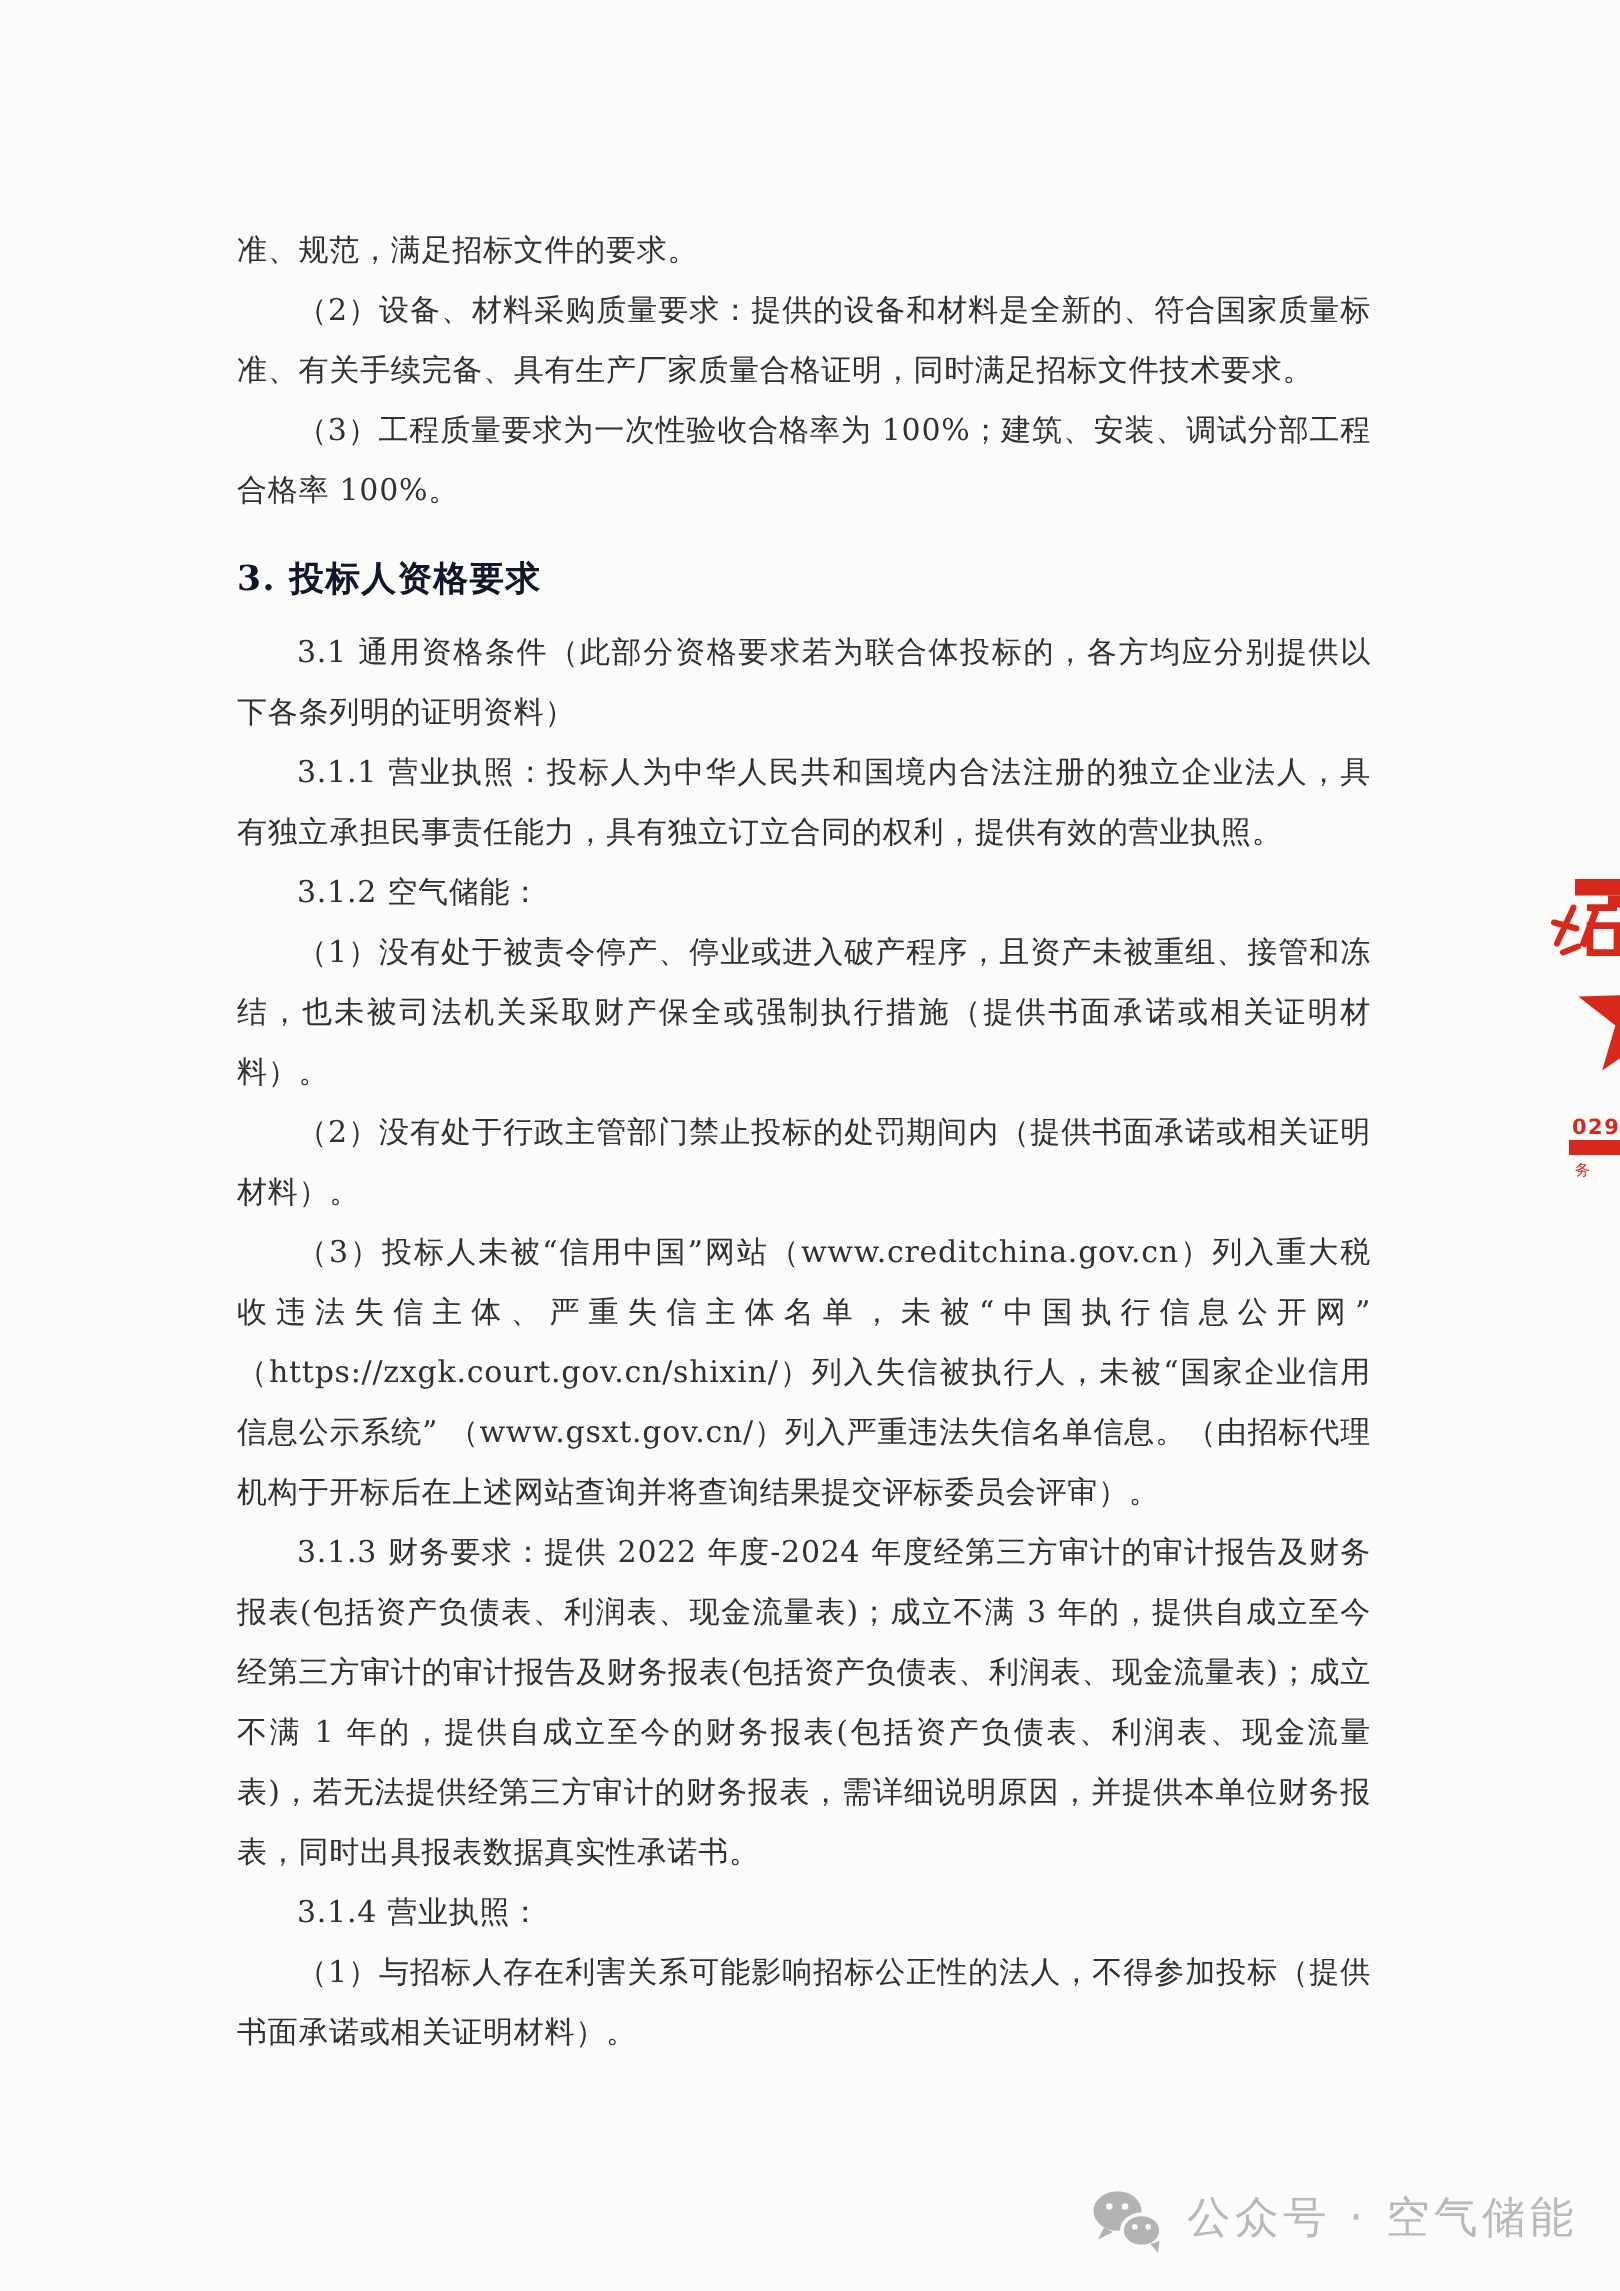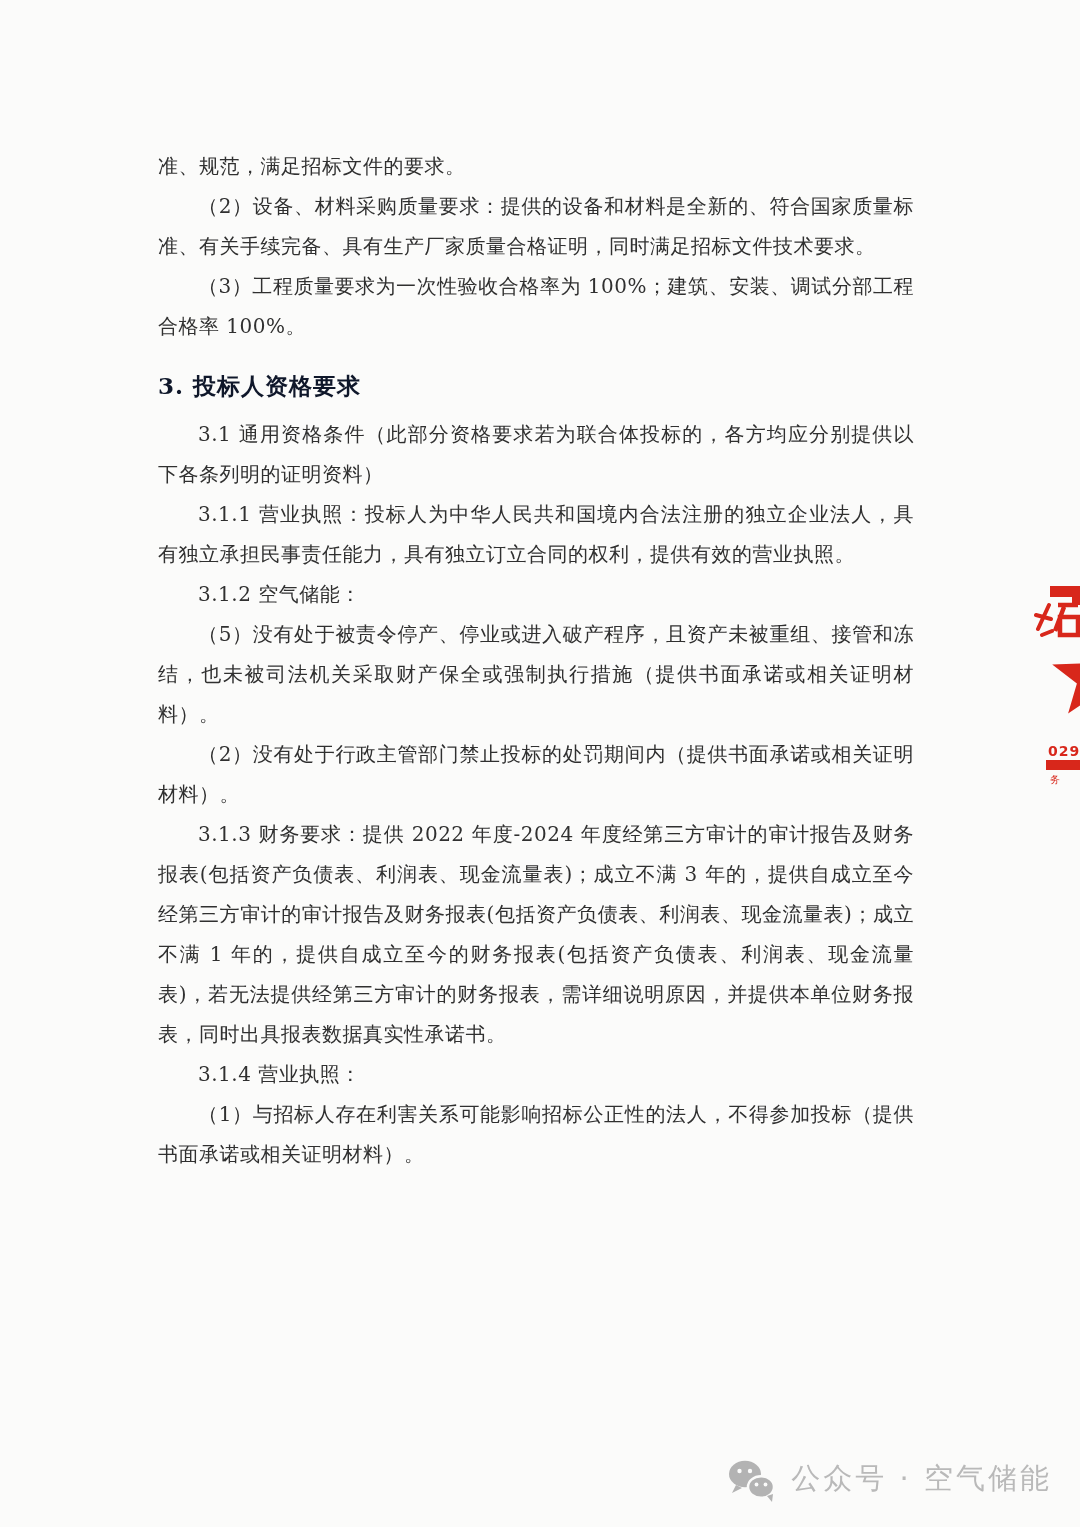--- a/index.html
+++ b/index.html
@@ -62,22 +62,23 @@
 <div class="page">
 
   <div class="content">
     <p class="para no-indent">准、规范，满足招标文件的要求。</p>
     <p class="para">（2）设备、材料采购质量要求：提供的设备和材料是全新的、符合国家质量标准、有关手续完备、具有生产厂家质量合格证明，同时满足招标文件技术要求。</p>
     <p class="para">（3）工程质量要求为一次性验收合格率为 100%；建筑、安装、调试分部工程合格率 100%。</p>
     <h2 class="heading">3. 投标人资格要求</h2>
     <p class="para">3.1 通用资格条件（此部分资格要求若为联合体投标的，各方均应分别提供以下各条列明的证明资料）</p>
     <p class="para">3.1.1 营业执照：投标人为中华人民共和国境内合法注册的独立企业法人，具有独立承担民事责任能力，具有独立订立合同的权利，提供有效的营业执照。</p>
     <p class="para">3.1.2 空气储能：</p>
-    <p class="para">（5）没有处于被责令停产、停业或进入破产程序，且资产未被重组、接管和冻结，也未被司法机关采取财产保全或强制执行措施（提供书面承诺或相关证明材料）。</p>
+    <p class="para">（1）没有处于被责令停产、停业或进入破产程序，且资产未被重组、接管和冻结，也未被司法机关采取财产保全或强制执行措施（提供书面承诺或相关证明材料）。</p>
     <p class="para">（2）没有处于行政主管部门禁止投标的处罚期间内（提供书面承诺或相关证明材料）。</p>
+    <p class="para">（3）投标人未被“信用中国”网站（www.creditchina.gov.cn）列入重大税收违法失信主体、严重失信主体名单，未被“中国执行信息公开网”（https://zxgk.court.gov.cn/shixin/）列入失信被执行人，未被“国家企业信用信息公示系统” （www.gsxt.gov.cn/）列入严重违法失信名单信息。（由招标代理机构于开标后在上述网站查询并将查询结果提交评标委员会评审）。</p>
     <p class="para">3.1.3 财务要求：提供 2022 年度-2024 年度经第三方审计的审计报告及财务报表(包括资产负债表、利润表、现金流量表)；成立不满 3 年的，提供自成立至今经第三方审计的审计报告及财务报表(包括资产负债表、利润表、现金流量表)；成立不满 1 年的，提供自成立至今的财务报表(包括资产负债表、利润表、现金流量表)，若无法提供经第三方审计的财务报表，需详细说明原因，并提供本单位财务报表，同时出具报表数据真实性承诺书。</p>
     <p class="para">3.1.4 营业执照：</p>
     <p class="para">（1）与招标人存在利害关系可能影响招标公正性的法人，不得参加投标（提供书面承诺或相关证明材料）。</p>
   </div>
 
   <div class="stamp">
     <svg width="46" height="212" viewBox="0 0 46 212">
 
       <rect x="16" y="3" width="34" height="11" fill="#d8271b"></rect>
       <rect x="38" y="14" width="10" height="8" fill="#d8271b"></rect>

